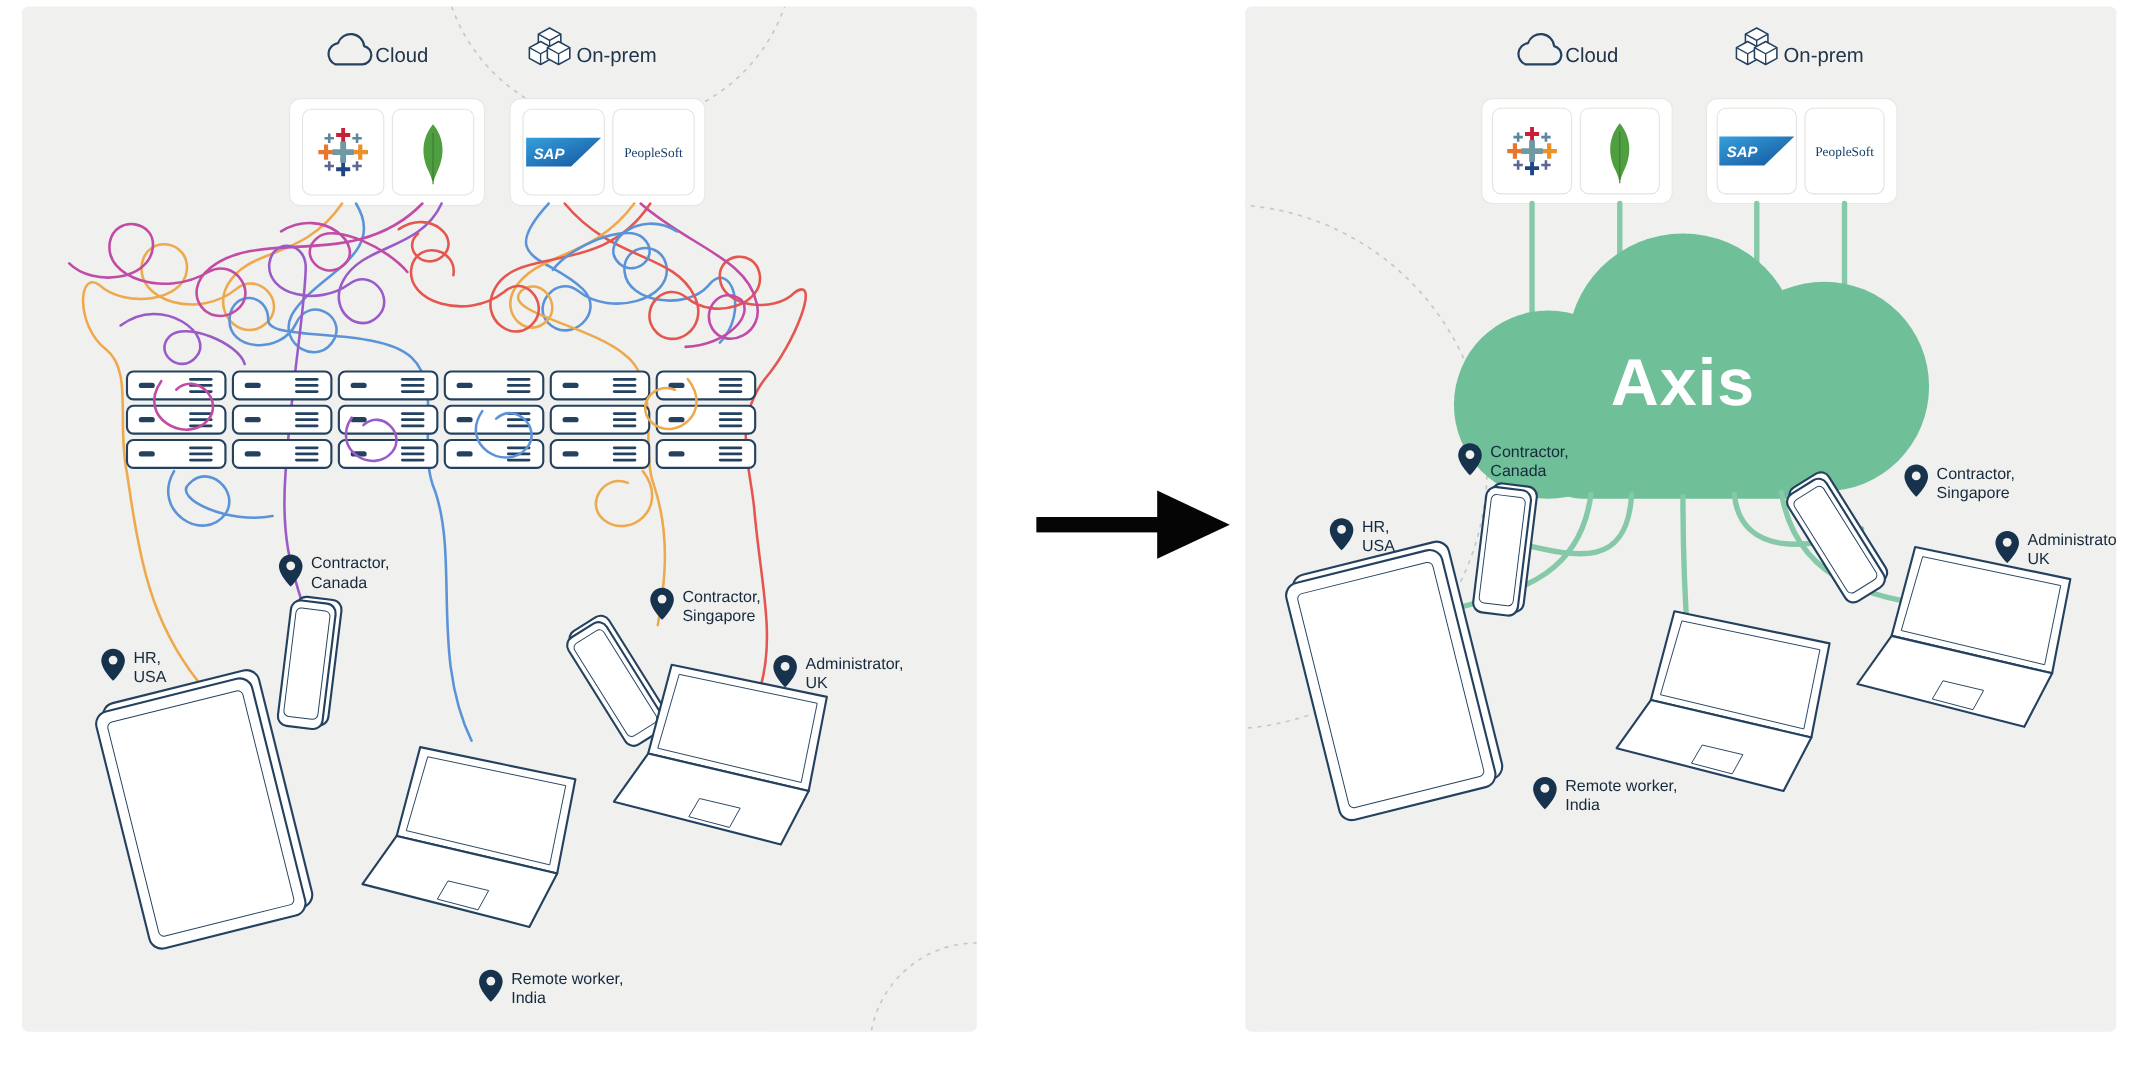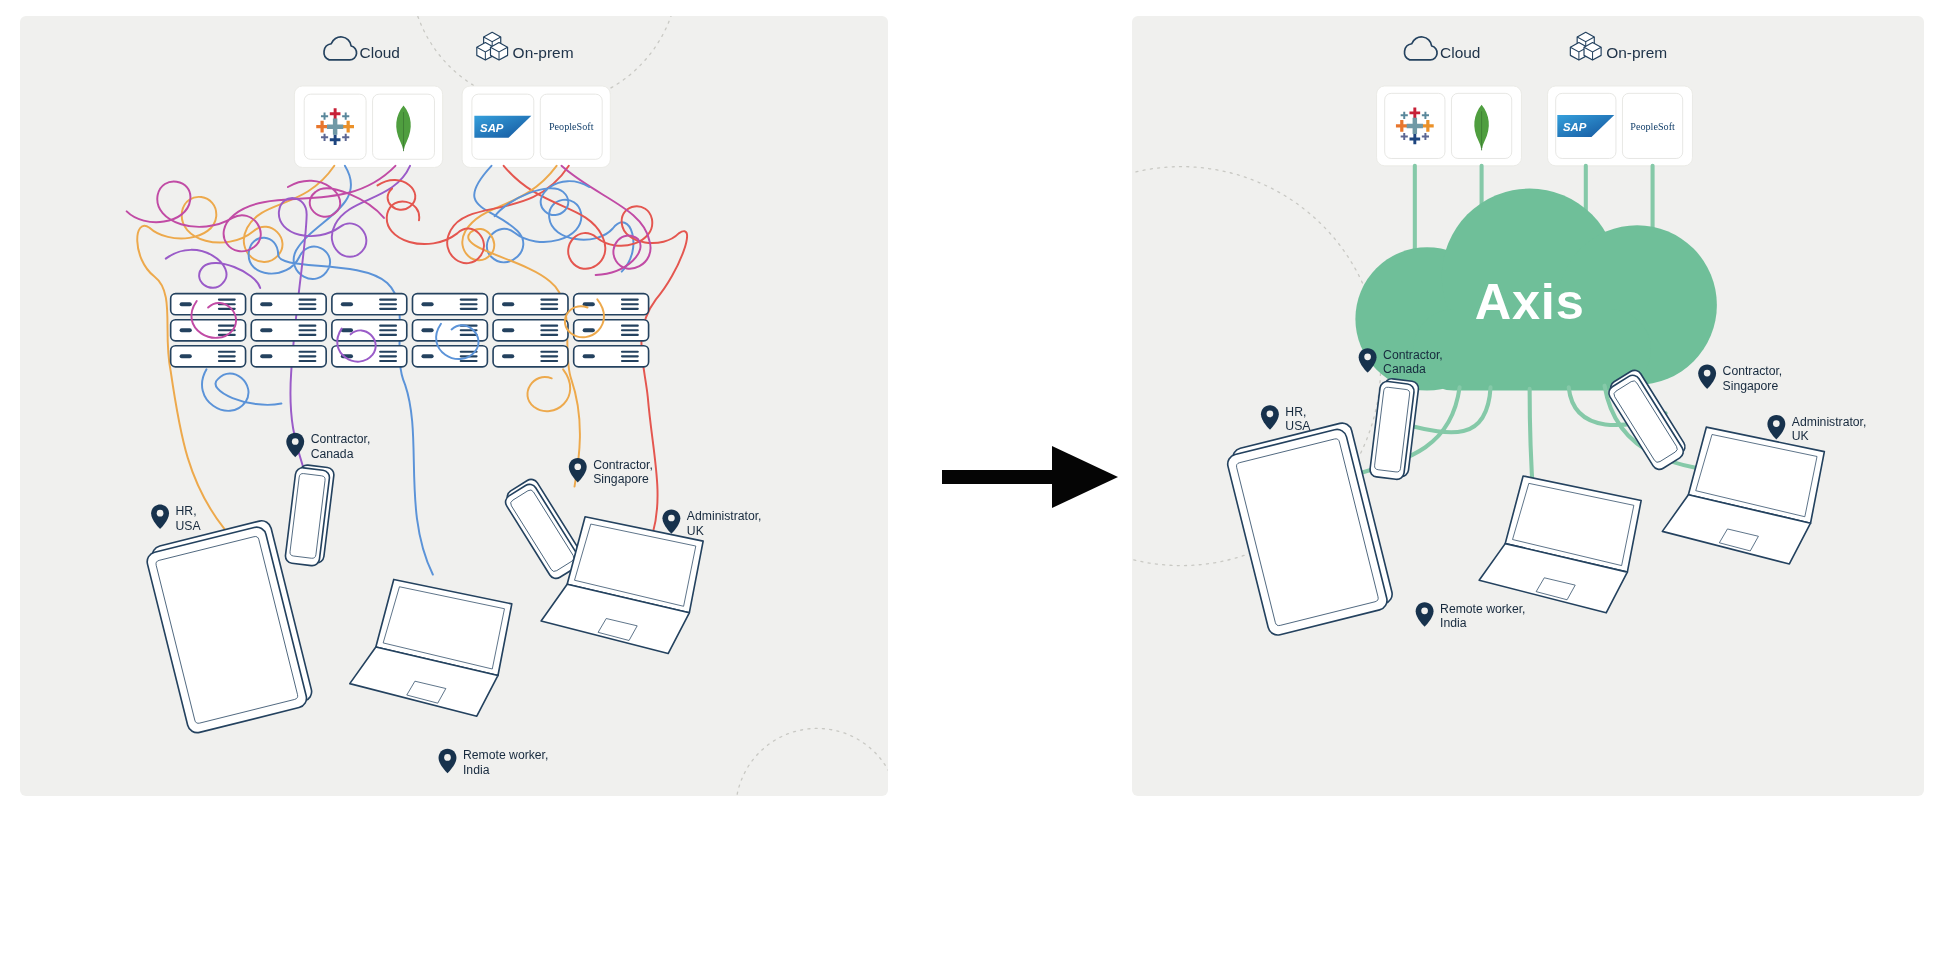--- a/index.html
+++ b/index.html
@@ -1,18 +1,18 @@
 <!DOCTYPE html>
 <html><head>
 <meta charset="utf-8">
 <style>
   *{box-sizing:border-box;margin:0;padding:0}
   html,body{width:1940px;height:980px}
   body{background:#ffffff;font-family:"Liberation Sans",sans-serif;position:relative;overflow:hidden}
-  .panel{position:absolute;top:16px;height:780px;background:#f0f0ee;border-radius:6px;overflow:hidden}
+  .panel{position:absolute;top:6px;height:932px;background:#f0f0ee;border-radius:6px;overflow:hidden}
   #panel-before{left:20px;width:868px}
   #panel-after{left:1132px;width:792px}
   .panel svg{display:block;width:100%;height:100%}
   .arrow-wrap{position:absolute;left:942px;top:444px;width:178px;height:66px}
   text{user-select:none}
   .hdr{font-size:19px;fill:#20344a}
   .lbl{font-size:15px;fill:#16293d}
   .sap-t{font-size:14px;font-weight:bold;font-style:italic;fill:#ffffff}
   .ps-t{font-size:12.5px;font-family:"Liberation Serif",serif;fill:#14406b;text-anchor:middle}
   .axis-t{font-size:62px;font-weight:bold;fill:#ffffff;text-anchor:middle;letter-spacing:1px}

